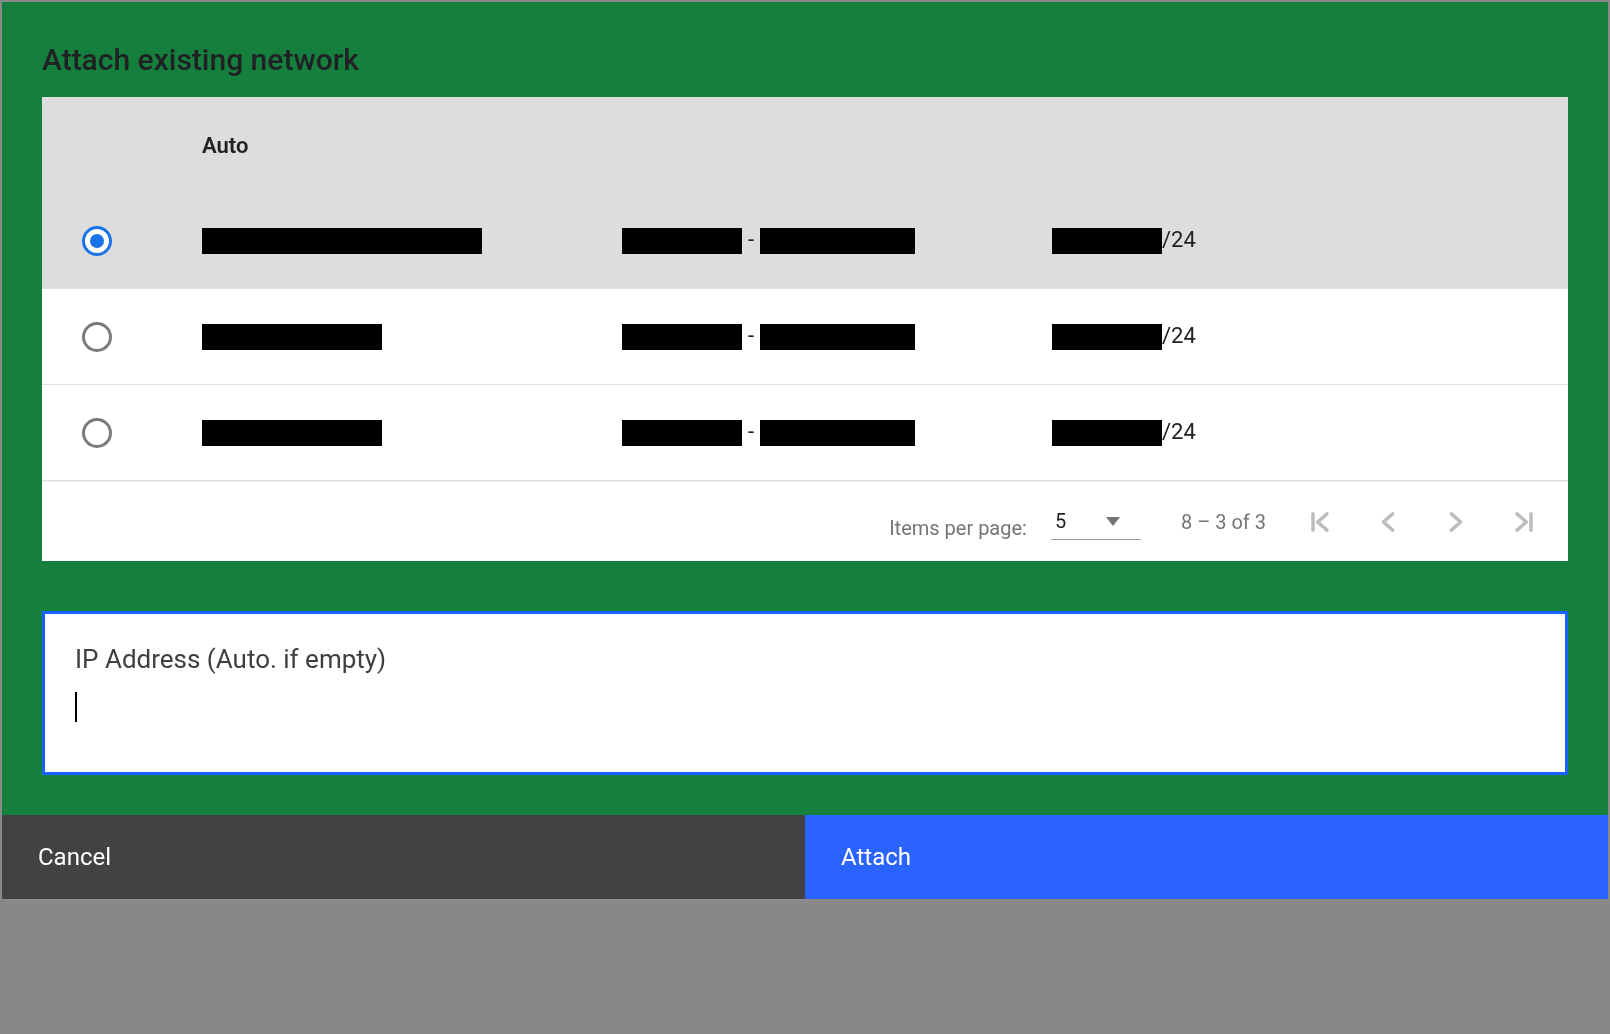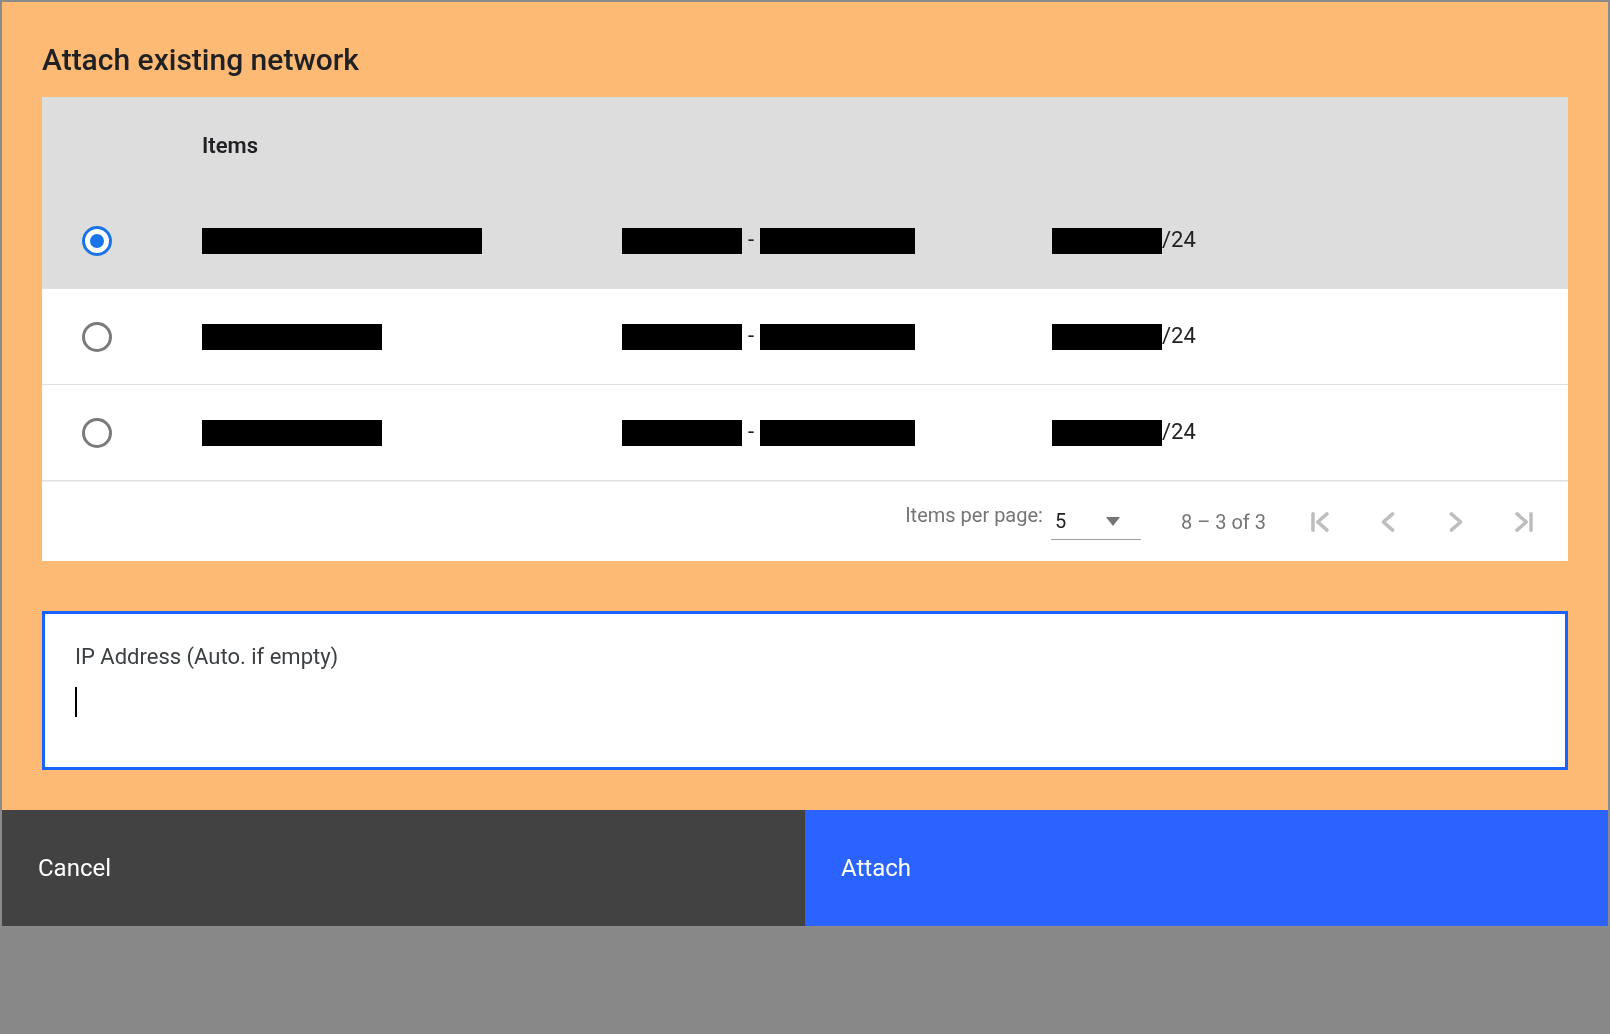--- a/index.html
+++ b/index.html
@@ -6,21 +6,21 @@
   html, body { width: 100%; height: 100%; }
   body {
     font-family: Roboto, "Helvetica Neue", Arial, sans-serif;
     background: #888;
     display: flex;
     align-items: flex-start;
     justify-content: center;
   }
   .dialog {
     width: 1610px;
-    background: #fdba74;
+    background: #15803d;
     border: 2px solid #8a8a8a;
     display: flex;
     flex-direction: column;
   }
   .dialog-header {
     padding: 40px 40px 20px 40px;
   }
   .dialog-title {
     font-size: 30px;
     font-weight: 500;
@@ -86,21 +86,21 @@
     display: flex;
     align-items: center;
     justify-content: flex-end;
     height: 80px;
     padding: 0 30px 0 0;
     color: #757575;
     font-size: 20px;
     gap: 40px;
     border-top: 1px solid #eee;
   }
-  .ipp { display:flex; align-items:flex-start; gap: 8px;}
+  .ipp { display:flex; align-items:flex-end; gap: 24px;}
   .ipp-select {
     display:flex; align-items:center; gap: 40px;
     border-bottom: 1px solid #9e9e9e;
     padding: 6px 4px;
     color: #202124;
     cursor: pointer;
     min-width: 90px;
   }
   .tri-down {
     width: 0; height: 0;
@@ -111,21 +111,21 @@
   .pg-buttons { display:flex; gap: 40px; align-items:center; }
   .pg-btn { cursor: pointer; display:flex; align-items:center; }
   .pg-btn svg { width: 28px; height: 28px; fill:none; stroke:#bdbdbd; stroke-width:3; stroke-linecap:round; stroke-linejoin:round;}
   .ip-field-wrap {
     margin: 50px 40px 40px 40px;
     border: 3px solid #1a62ff;
     background: #fff;
     padding: 30px 30px 50px 30px;
   }
   .ip-label {
-    font-size: 22px;
+    font-size: 26px;
     color: #3c4043;
     margin-bottom: 18px;
   }
   .ip-input {
     width: 100%;
     border: none;
     outline: none;
     font-size: 24px;
     font-family: inherit;
     color: #202124;
@@ -133,21 +133,21 @@
   }
   .caret-line {
     width: 2px; height: 30px; background:#000; display:inline-block;
   }
   .footer {
     display: flex;
     width: 100%;
   }
   .btn {
     flex: 1;
-    height: 116px;
+    height: 84px;
     border: none;
     font-size: 24px;
     font-weight: 400;
     text-align: left;
     padding-left: 36px;
     cursor: pointer;
     font-family: inherit;
   }
   .btn-cancel { background: #424242; color: #fff; }
   .btn-attach { background: #2a63ff; color: #fff; }
@@ -157,21 +157,21 @@
 
 <div class="dialog">
 
   <div class="dialog-header">
     <h1 class="dialog-title">Attach existing network</h1>
   </div>
 
   <div class="table-wrap">
     <div class="thead">
       <div class="col-radio"></div>
-      <div class="col-name">Items</div>
+      <div class="col-name">Auto</div>
     </div>
 
     <div class="trow selected">
       <div class="col-radio">
         <span class="radio checked"></span>
       </div>
       <div class="col-name">
         <span class="redact name1"></span>
       </div>
       <div class="col-ip">

